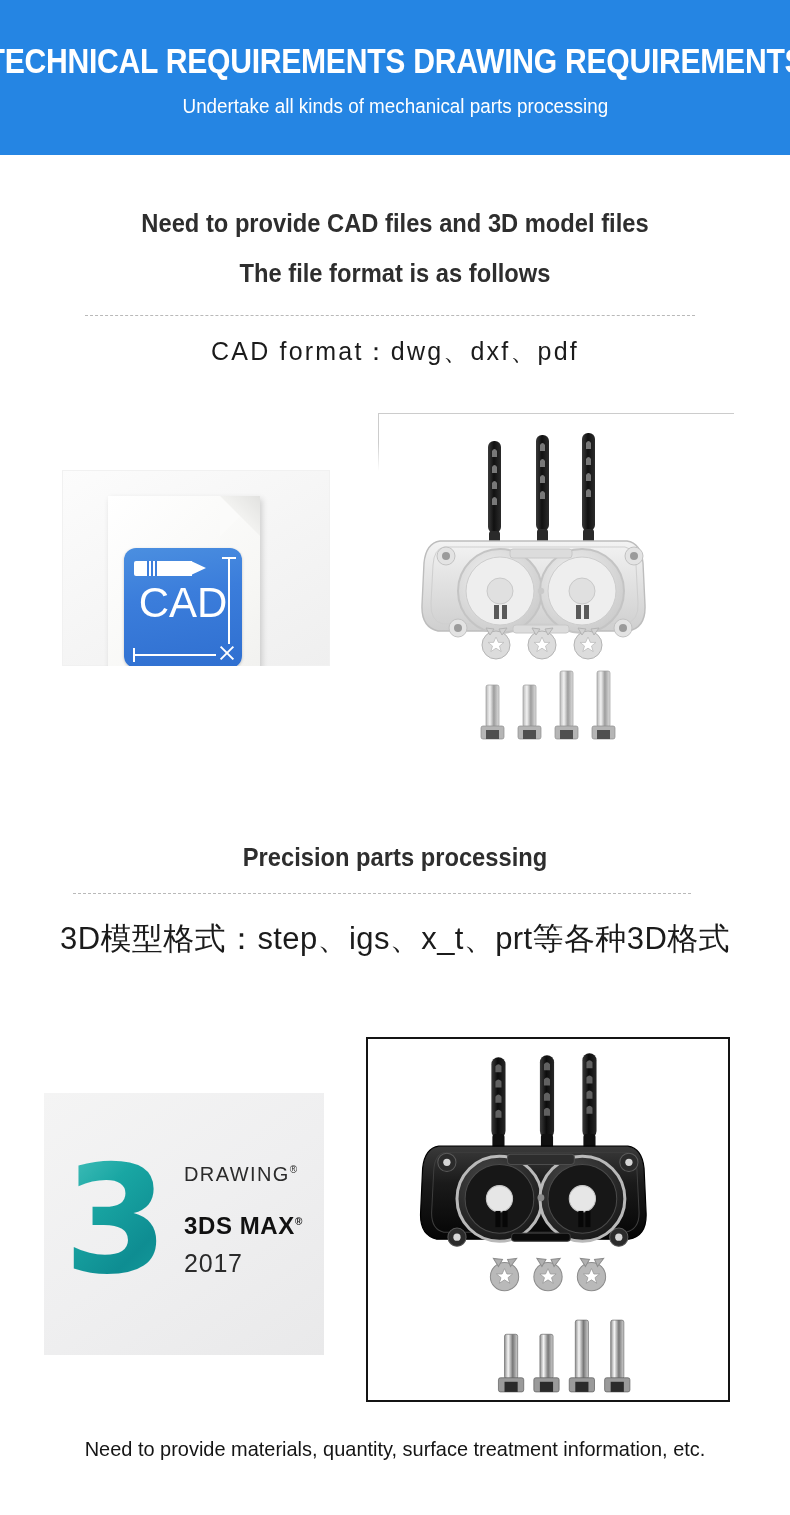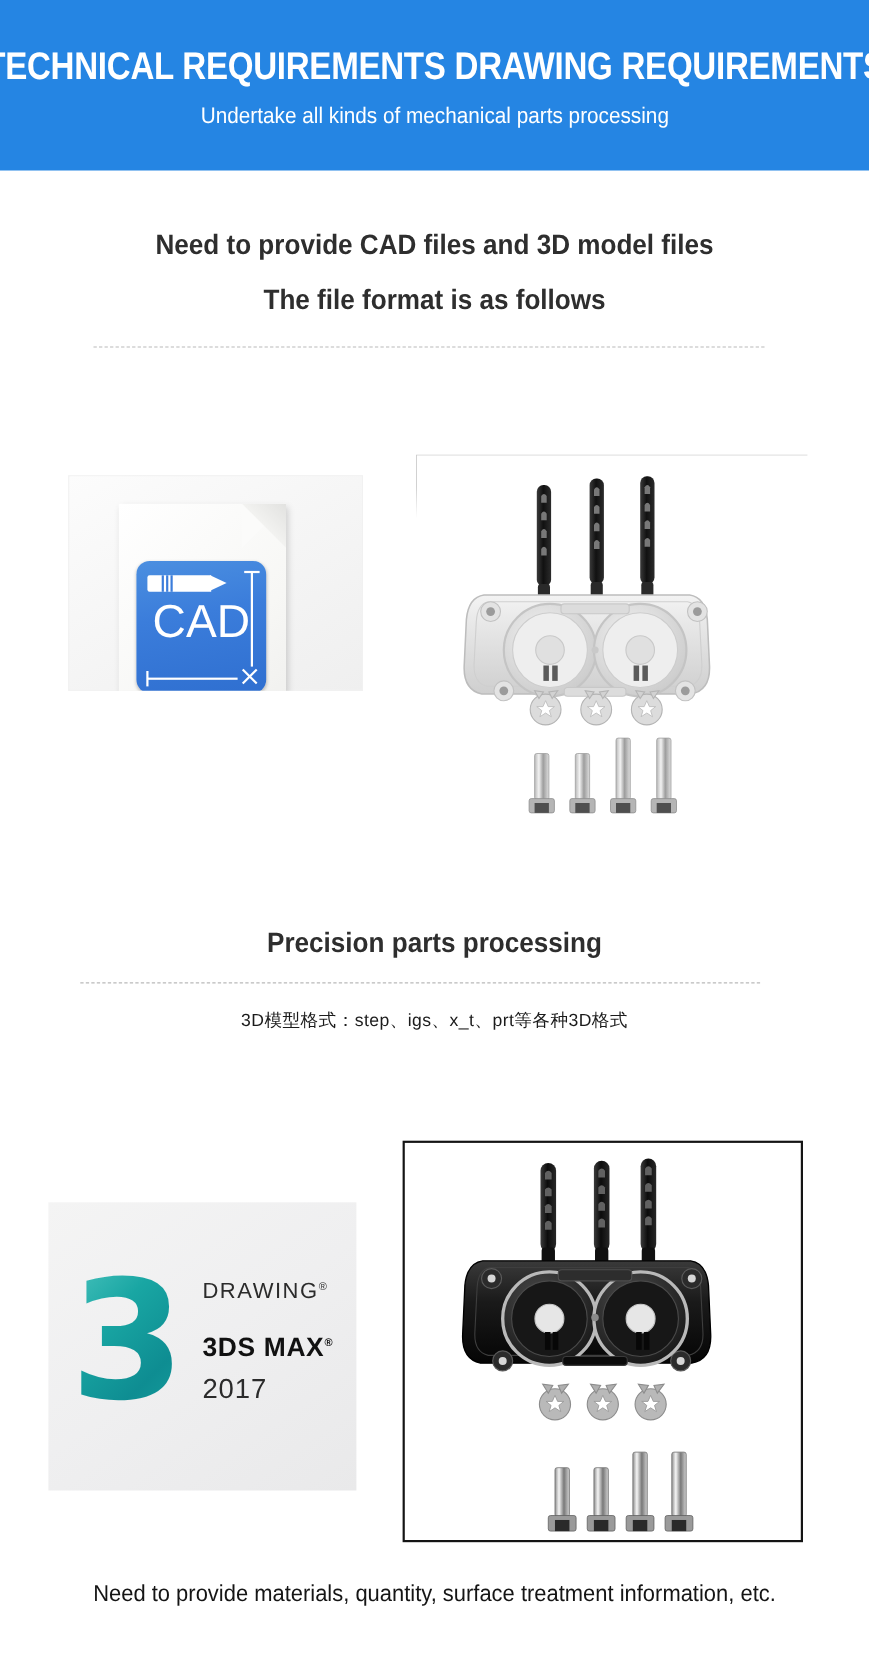--- a/index.html
+++ b/index.html
@@ -50,41 +50,41 @@
   .h-line1{top:209px;font-size:25.5px;}
   .h-line2{top:259px;font-size:25.5px;}
   .h-precision{top:843px;font-size:25.5px;}
 
   .fmt-line{
     position:absolute;left:0;width:790px;text-align:center;
     color:#1b1b1b;font-size:25px;font-weight:400;white-space:nowrap;
     letter-spacing:2.2px;
   }
   .fmt-cad{top:335px;}
-  .fmt-3d{top:918px;font-size:16px;letter-spacing:0.4px;}
+  .fmt-3d{top:918px;font-size:31px;letter-spacing:0.4px;}
 
   .bottom-note{
     position:absolute;left:0;top:1437px;width:790px;text-align:center;
     color:#151515;font-size:21px;font-weight:400;white-space:nowrap;
     transform:scaleX(0.95);transform-origin:center center;
   }
 
   
   .divider{
     position:absolute;height:0;border-top:1px dashed #b9b9b9;
   }
   .div-1{left:85px;top:315px;width:610px;}
   .div-2{left:73px;top:893px;width:618px;}
 
   
   .panel{position:absolute;overflow:hidden;}
 
   
   .cad-panel{
-    left:62px;top:432px;width:268px;height:196px;
+    left:62px;top:470px;width:268px;height:196px;
     background:linear-gradient(150deg,#fcfcfc 0%,#f6f6f6 45%,#efefef 100%);
     box-shadow:0 0 0 1px #f1f1f1 inset;
   }
   .cad-doc{
     position:absolute;left:46px;top:26px;width:152px;height:228px;
     background:linear-gradient(135deg,#ffffff 0%,#f7f7f5 60%,#eeeeec 100%);
     box-shadow:2px 3px 6px rgba(0,0,0,.17);
   }
   .cad-fold{
     position:absolute;right:0;top:0;width:40px;height:40px;
@@ -179,20 +179,21 @@
 <div class="page">
 
   <div class="banner">
     <div class="banner-title">TECHNICAL REQUIREMENTS DRAWING REQUIREMENTS</div>
     <div class="banner-sub">Undertake all kinds of mechanical parts processing</div>
   </div>
 
   <div class="headline h-line1">Need to provide CAD files and 3D model files</div>
   <div class="headline h-line2">The file format is as follows</div>
   <div class="divider div-1"></div>
+  <div class="fmt-line fmt-cad">CAD format：dwg、dxf、pdf</div>
 
   <div class="panel cad-panel">
     <div class="cad-doc">
       <div class="cad-fold"></div>
       <div class="cad-blue">
         <div class="pencil">
           <div class="body"></div>
           <div class="ferrule"></div>
           <div class="ferrule2"></div>
           <div class="ferrule3"></div>

